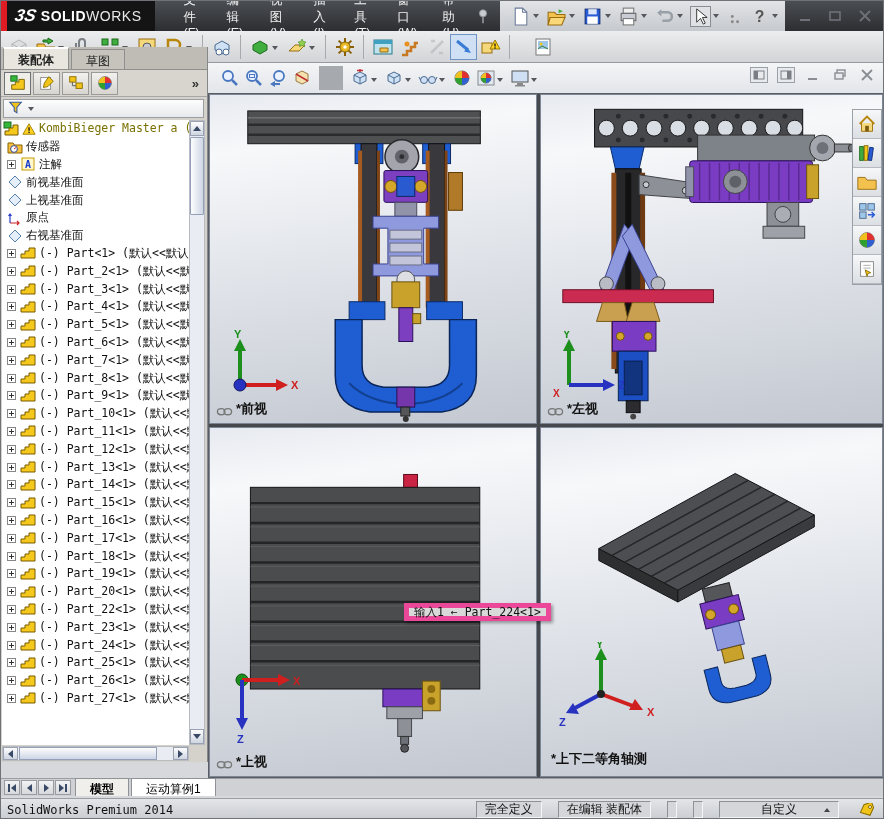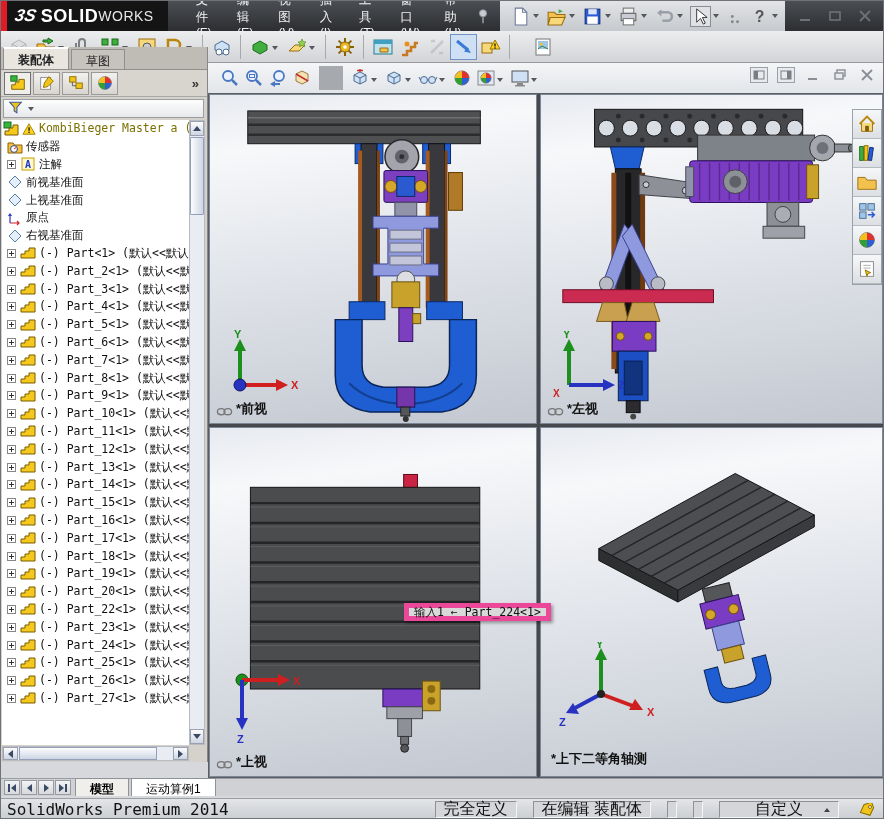--- a/index.html
+++ b/index.html
@@ -5,21 +5,21 @@
   *{margin:0;padding:0;box-sizing:border-box;}
   html,body{width:884px;height:819px;overflow:hidden;}
   body{font-family:"Liberation Sans",sans-serif;font-size:12px;background:#9aa0a8;}
   .app{position:relative;width:884px;height:819px;background:#d6d8db;border:1px solid #6f7277;overflow:hidden;}
 
   
   .titlebar{position:absolute;left:0;top:0;width:884px;height:30px;background:linear-gradient(#4b4e53,#2c2e31);display:flex;align-items:center;}
   .redstripe{position:absolute;left:0;top:0;width:6px;height:30px;background:#e01b24;}
   .logo{height:30px;display:flex;align-items:center;background:#141414;padding:0 14px 0 14px;color:#fff;}
   .logo .mark{font-style:italic;font-weight:bold;font-size:17px;transform:skewX(-12deg);margin-right:5px;}
-  .logo .b1{font-weight:bold;font-size:18px;letter-spacing:.5px;}
+  .logo .b1{font-weight:bold;font-size:14px;letter-spacing:.5px;}
   .logo .b2{font-weight:normal;font-size:14px;letter-spacing:.5px;color:#e8e8e8;}
   .menus{display:flex;gap:4px;margin-left:18px;}
   .menu-item{color:#f0f0f0;font-size:12.5px;padding:4px 10px;cursor:default;}
   .pinbtn{width:22px;height:22px;margin-left:2px;display:flex;align-items:center;justify-content:center;}
   .qat{flex:1;height:30px;margin-left:8px;background:linear-gradient(#e2e4e7,#c6c9cd);display:flex;align-items:center;padding-left:10px;}
   .qbtn{display:flex;align-items:center;margin-right:2px;}
   .qbtn .ic{width:21px;height:21px;display:inline-block;}
   .qbtn .dd{width:0;height:0;border-left:3.5px solid transparent;border-right:3.5px solid transparent;border-top:4px solid #55585e;margin:0 5px 0 2px;}
   .qbtn.boxed .ic{border:1px solid #8a8d92;background:#dfe1e4;}
   .winbtns{display:flex;align-items:center;gap:10px;padding:0 10px;}
@@ -108,21 +108,21 @@
 
   
   .tabstrip{position:absolute;left:0;top:777px;width:884px;height:18px;background:#cfd1d4;border-top:1px solid #9a9da1;display:flex;align-items:flex-end;}
   .navbtns{display:flex;gap:1px;margin:0 4px 1px 3px;}
   .navbtn{width:16px;height:15px;border:1px solid #989ba0;background:linear-gradient(#f2f3f4,#d6d8db);display:flex;align-items:center;justify-content:center;gap:1px;}
   .navbar{width:2px;height:8px;background:#3a4a66;}
   .btab{padding:2px 14px;border:1px solid #8f9297;border-bottom:none;background:#ffffff;font-size:12px;height:18px;}
   .btab.active{background:#f0efec;font-weight:bold;}
 
   
-  .statusbar{position:absolute;left:0;top:797px;width:884px;height:22px;background:linear-gradient(#e3e5e8,#c9ccd0);border-top:1px solid #9a9da1;display:flex;align-items:center;font-size:16px;color:#111;}
+  .statusbar{position:absolute;left:0;top:797px;width:884px;height:22px;background:linear-gradient(#e3e5e8,#c9ccd0);border-top:1px solid #9a9da1;display:flex;align-items:center;font-size:12px;color:#111;}
   .sb-left{flex:1;padding-left:6px;font-family:"DejaVu Sans Mono",monospace;}
   .sb-seg{height:17px;border:1px solid;border-color:#8e9196 #f4f5f7 #f4f5f7 #8e9196;display:flex;align-items:center;justify-content:center;padding:0 8px;margin-right:16px;background:#d4d6da;}
   .sb-seg.small{width:10px;padding:0;}
   .sb-custom{width:120px;position:relative;}
   .sb-custom .up{position:absolute;right:8px;top:6px;width:0;height:0;border-left:3.5px solid transparent;border-right:3.5px solid transparent;border-bottom:4px solid #444;}
   .sb-tag{width:24px;height:18px;margin-right:6px;display:flex;align-items:center;justify-content:center;}
 </style>
 </head>
 <body>
 

